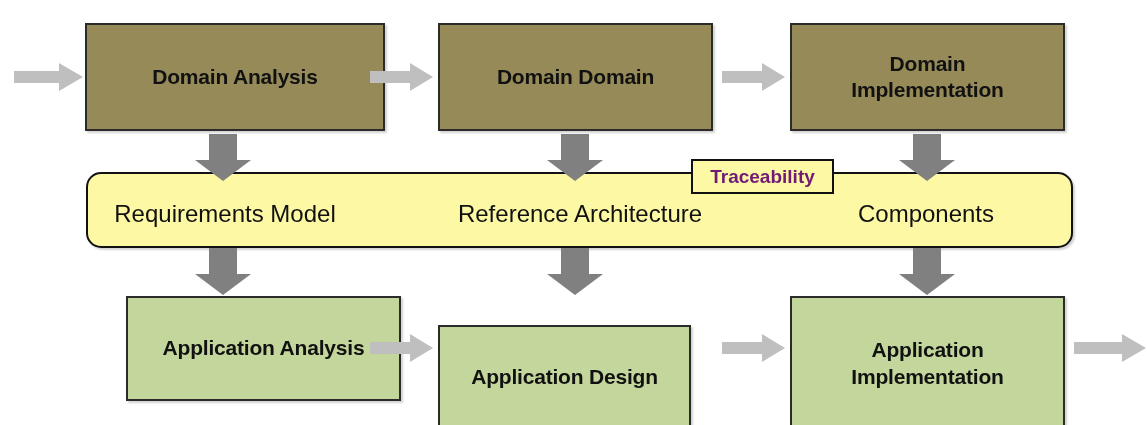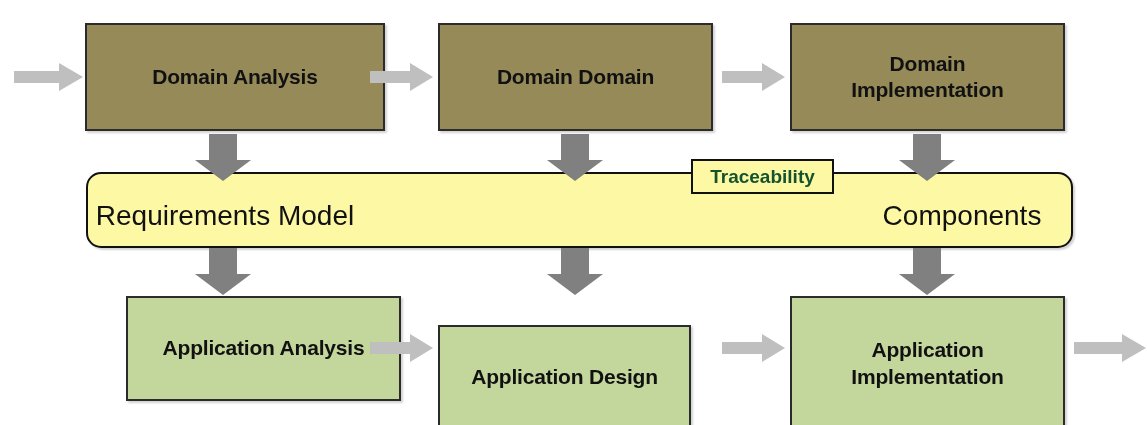--- a/index.html
+++ b/index.html
@@ -51,21 +51,21 @@
     background: #fdf8a4;
     border: 2px solid #111111;
     border-radius: 15px;
     box-shadow: 2px 2px 2px rgba(0,0,0,0.18);
   }
   .asset-label {
     position: absolute;
     top: 26px;
     font-family: "Liberation Sans", sans-serif;
     font-weight: normal;
-    font-size: 28px;
+    font-size: 24px;
     color: #111111;
     text-align: center;
     white-space: nowrap;
     transform: translateX(-50%);
   }
 
   
   #traceability-box {
     position: absolute;
     left: 691px;
@@ -74,21 +74,21 @@
     height: 35px;
     box-sizing: border-box;
     background: #fdf8a4;
     border: 2px solid #111111;
     display: flex;
     align-items: center;
     justify-content: center;
     font-family: "Liberation Sans", sans-serif;
     font-weight: bold;
     font-size: 19px;
-    color: #14532d;
+    color: #701a75;
     z-index: 6;
   }
 
   
   .arrow-h, .arrow-v {
     position: absolute;
     display: block;
   }
   .arrow-h { z-index: 3; }
   .arrow-v { z-index: 4; }
@@ -153,21 +153,22 @@
   <div class="pbox domain" style="left:438px; top:23px; width:275px; height:108px;">
     <span class="lbl">Domain Domain</span>
   </div>
 
   <div class="pbox domain" style="left:790px; top:23px; width:275px; height:108px;">
     <span class="lbl">Domain<br>Implementation</span>
   </div>
 
   <div id="asset-band">
     <span class="asset-label" style="left:137px;">Requirements Model</span>
-    <span class="asset-label" style="left:838px;margin-left:36px;">Components</span>
+    <span class="asset-label" style="left:492px;">Reference Architecture</span>
+    <span class="asset-label" style="left:838px;">Components</span>
   </div>
 
   <div id="traceability-box">
     <span>Traceability</span>
   </div>
 
   <div class="pbox app" style="left:86px; top:296px; width:275px; height:105px;margin-left:40px;">
     <span class="lbl">Application Analysis</span>
   </div>
 

